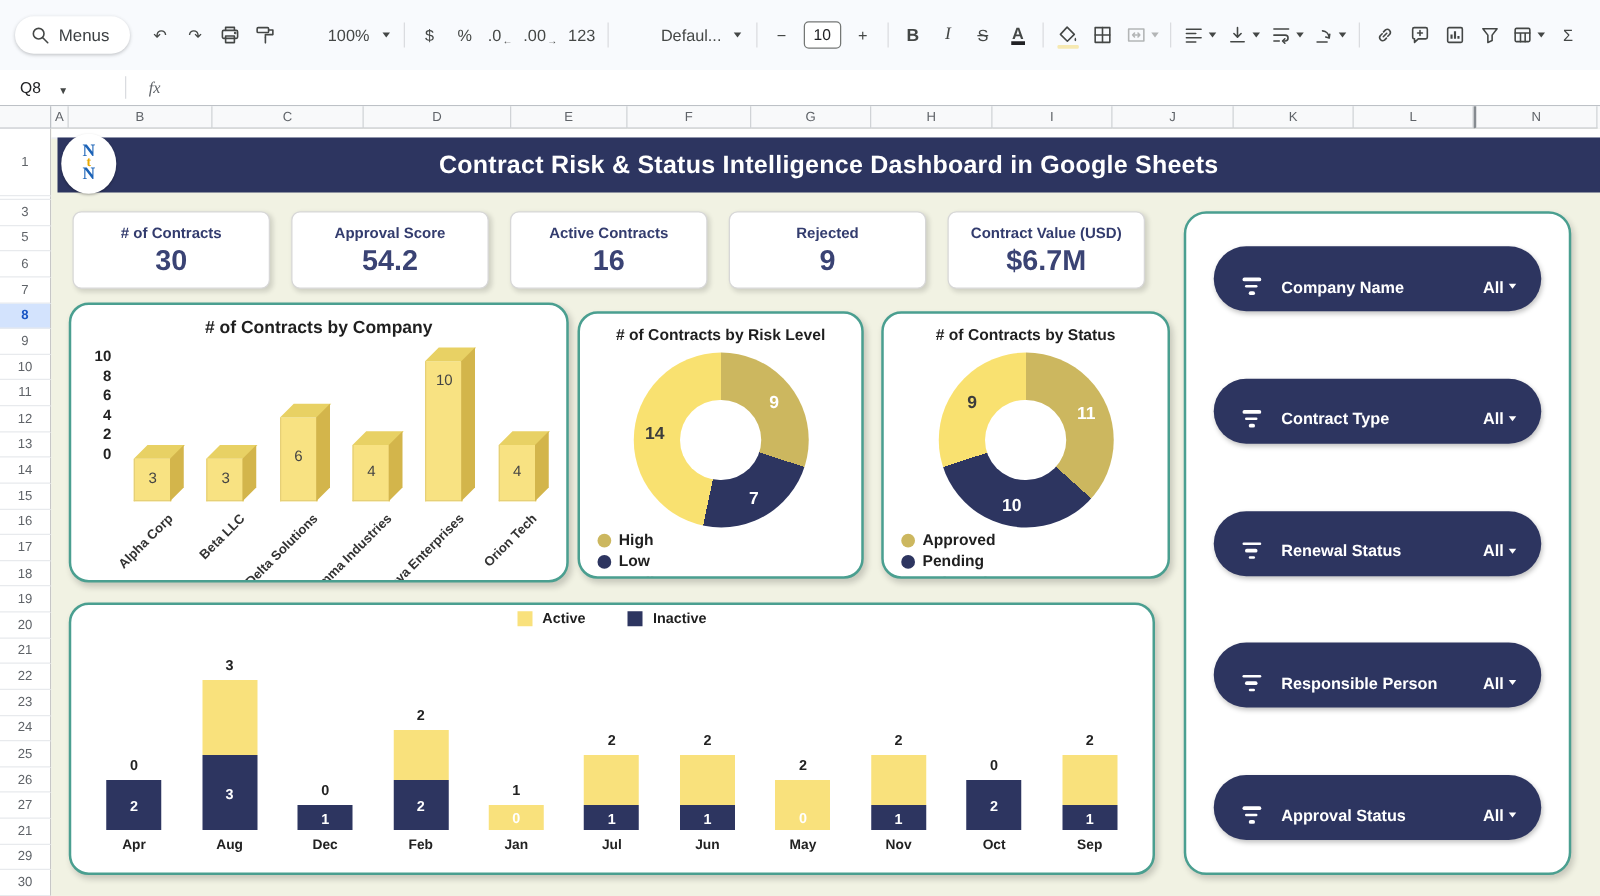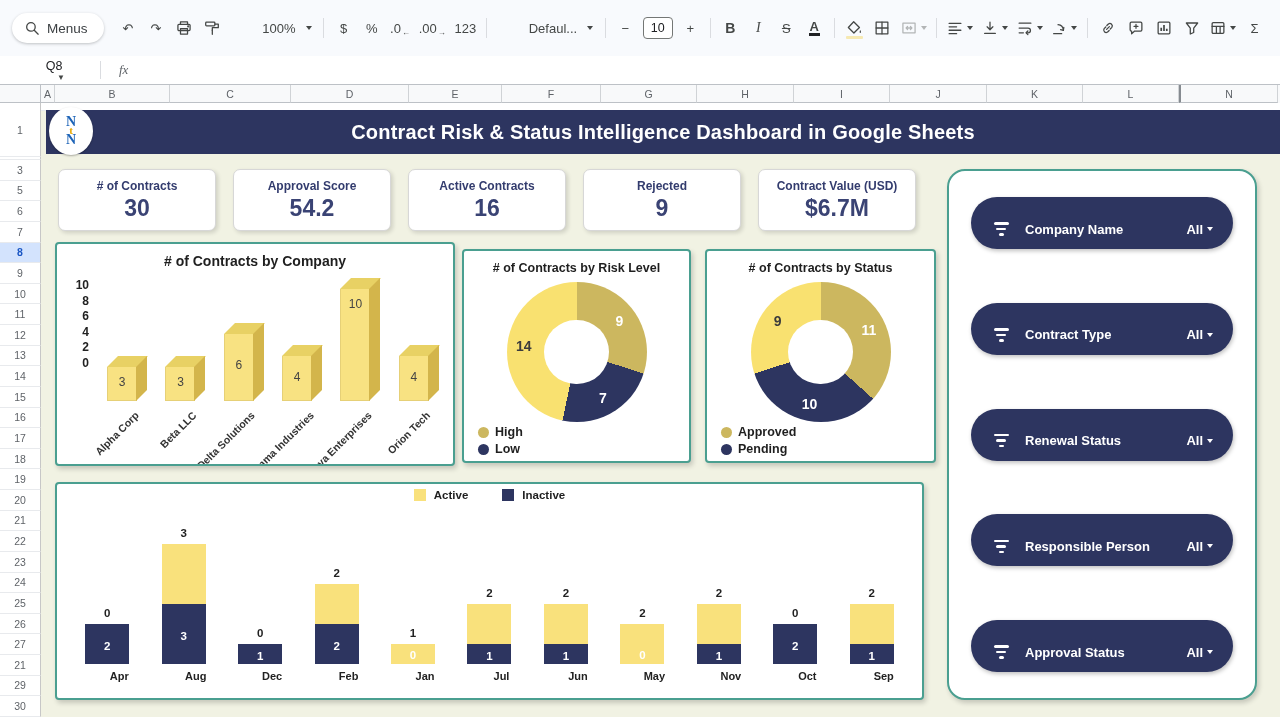--- a/index.html
+++ b/index.html
@@ -29,21 +29,21 @@
   .g-underA { font-weight:bold; font-size:13px; border-bottom:3px solid #202124; padding:0 1px; }
   .subglyph { font-size:8px; margin:8px 0 0 1px; }
   .svgic { width:16px; height:16px; display:inline-flex; }
   .svgic svg { width:16px; height:16px; }
   .colorbar { position:absolute; bottom:2px; left:5px; right:5px; height:3px; border-radius:1px; }
   .disabled { opacity:.38; }
 
   
   .formula { position:absolute; top:56px; left:0; right:0; height:29px; background:#fff;
              border-bottom:1px solid #bdc1c6; display:flex; align-items:center; }
-  .namebox { width:92px; padding-left:16px; display:flex; align-items:center; font-size:12.5px; color:#202124;flex-direction:column; }
+  .namebox { width:92px; padding-left:16px; display:flex; align-items:flex-end; font-size:12.5px; color:#202124; }
   .nb-caret { font-size:8px; color:#444746; margin-left:14px; }
   .fdiv { width:1px; height:18px; background:#dadce0; margin:0 8px; }
   .fx { font-family:"Liberation Serif", serif; font-style:italic; font-size:13px; color:#5f6368; margin:0 10px; }
   .finput { flex:1; height:100%; }
 
   
   .cheads { position:absolute; top:85px; left:0; right:0; height:18px; display:flex; background:#f8f9fa; }
   .corner { width:41px; flex:none; background:#f8f9fa; border-right:1px solid #bdc1c6; border-bottom:1px solid #bdc1c6; }
   .chead { flex:none; display:flex; align-items:center; justify-content:center; font-size:10.5px; color:#5f6368;
            border-right:1px solid #d0d3d6; border-bottom:1px solid #bdc1c6; }
@@ -69,21 +69,21 @@
   .logo .ln { color:#1c63b7; font-size:14px; }
   .logo .lt { color:#e8a904; font-size:11px; }
 
   .kpis { position:absolute; top:66px; left:17px; display:flex; gap:17px; }
   .kpi { width:158px; height:62px; background:#fff; border:1px solid #d7d7d7; border-radius:7px;
          box-shadow:2px 2px 4px rgba(0,0,0,.14); display:flex; flex-direction:column;
          align-items:center; justify-content:center; gap:2px; }
   .kpi-label { font-size:12px; font-weight:bold; color:#333c6e; }
   .kpi-value { font-size:23px; font-weight:bold; color:#3a4374; }
 
-  .card { position:absolute; background:#fff; border:2px solid #4a9f90; border-radius:4px;
+  .card { position:absolute; background:#fff; border:2px solid #4a9f90; border-radius:16px;
           box-shadow:2px 3px 5px rgba(0,0,0,.18); overflow:hidden; }
   .b3card { top:139px; left:14px; width:400px; height:224px; }
   .d1 { top:146px; left:421px; width:229px; height:214px; }
   .d2 { top:146px; left:664px; width:231px; height:214px; }
   .stcard { top:379px; left:14px; width:869px; height:218px; }
   .fcard { top:66px; left:906px; width:310px; height:531px; border-radius:18px;
            display:flex; flex-direction:column; justify-content:space-between; padding:26px 22px; }
 
   .card-title { text-align:center; font-weight:bold; color:#1f1f1f; }
   .b3-title { margin-top:9px; font-size:14px; }
@@ -117,21 +117,21 @@
   
   .st-legend { display:flex; justify-content:center; gap:34px; margin-top:5px; }
   .st-leg-item { display:flex; align-items:center; gap:8px; font-size:11.5px; font-weight:bold; color:#1f1f1f; }
   .st-leg-sq { width:12px; height:12px; flex:none; }
   .st-plot { position:absolute; left:12px; right:12px; top:60px; bottom:34px; display:flex; }
   .st-col { position:relative; flex:1; height:100%; }
   .st-stack { position:absolute; bottom:0; left:50%; transform:translateX(-50%); width:44px;
               display:flex; flex-direction:column; }
   .st-toplab { position:absolute; left:0; width:100%; text-align:center; font-size:11.5px; font-weight:bold; color:#222; }
   .st-whitelab { position:absolute; left:0; width:100%; text-align:center; font-size:11.5px; font-weight:bold; color:#fff; z-index:2; }
-  .st-month { position:absolute; top:calc(100% + 6px); left:12px; width:100%; text-align:center;
+  .st-month { position:absolute; top:calc(100% + 6px); left:0; width:100%; text-align:center;
               font-size:11px; font-weight:bold; color:#222; }
 
   
   .fpill { height:52px; border-radius:26px; background:#2d3560; display:flex; align-items:center;
            padding:12px 20px 0 22px; box-shadow:1px 2px 4px rgba(0,0,0,.25); }
   .ficon { width:16px; display:flex; flex-direction:column; align-items:center; gap:3px; margin-right:16px; flex:none; }
   .ficon i { display:block; height:2.5px; border-radius:2px; background:#fff; }
   .flabel { color:#fff; font-weight:bold; font-size:13px; flex:1; }
   .fvalue { color:#fff; font-weight:bold; font-size:13px; display:flex; align-items:center; }
 </style>

